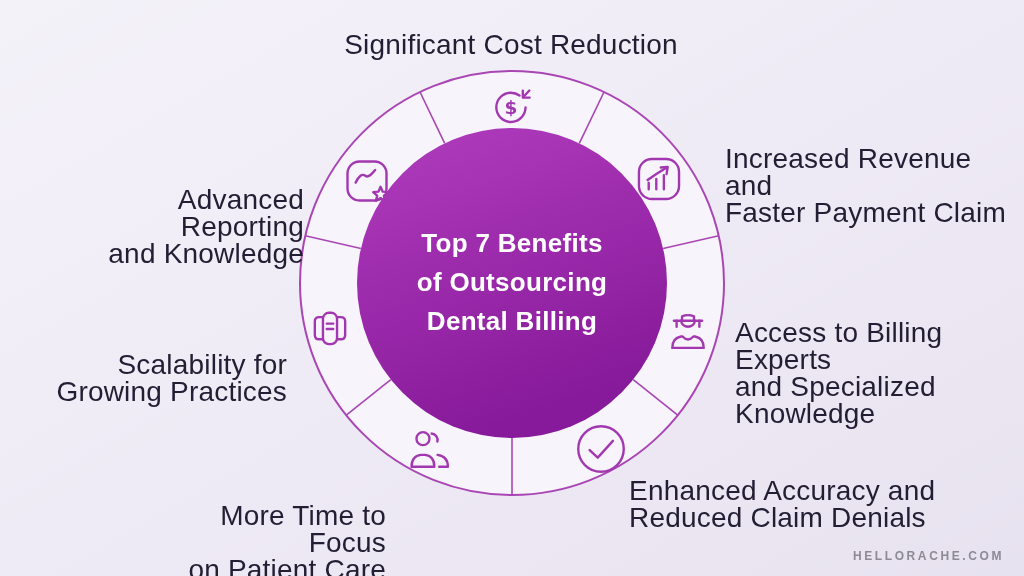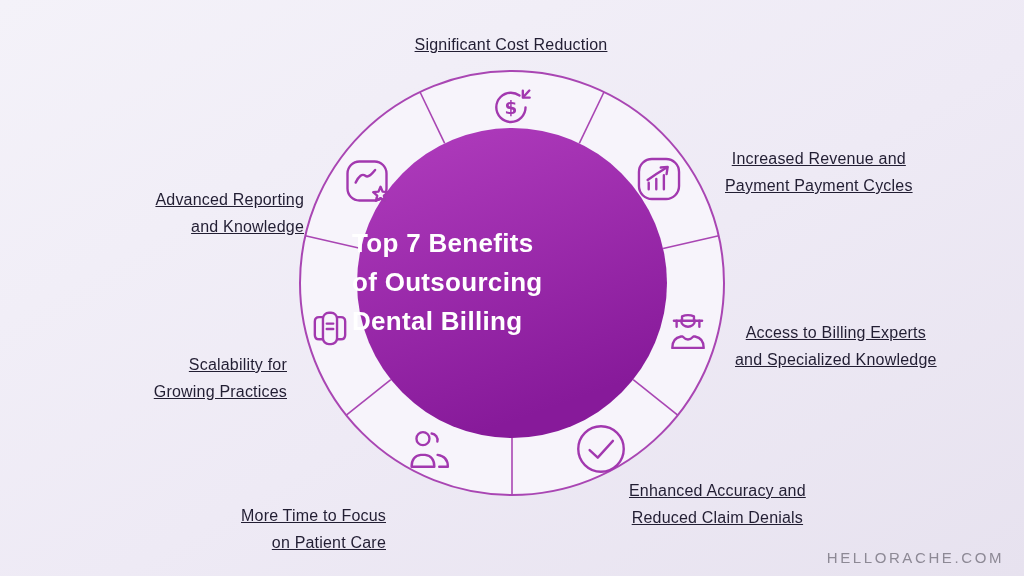--- a/index.html
+++ b/index.html
@@ -13,34 +13,34 @@
   .dividers line{stroke:var(--ring-stroke,#a946b3);stroke-width:1.6;}
   .stop1{stop-color:var(--circle-top,#b13dbe);}
   .stop2{stop-color:var(--circle-bottom,#871a9a);}
 
   .ic{position:absolute;width:52px;height:52px;}
   .ic .st{fill:none;stroke:var(--accent,#a238af);stroke-width:2.2;stroke-linecap:round;stroke-linejoin:round;}
   .ic text{fill:var(--accent,#a238af);stroke:none;font-family:"DejaVu Sans",sans-serif;font-size:17px;font-weight:bold;}
   .ic .starfill{fill:var(--ring-fill,#f7f4fb);stroke:var(--accent,#a238af);stroke-width:2.2;stroke-linejoin:round;}
 
   .label{
-    position:absolute;font-size:16px;line-height:27px;font-weight:500;
-    color:var(--label-text,#221e33);letter-spacing:.2px;text-decoration:underline;
+    position:absolute;font-size:28px;line-height:27px;font-weight:500;
+    color:var(--label-text,#221e33);letter-spacing:.2px;
   }
   .label span{display:block;}
-  .t-center{text-align:center;} .t-right{text-align:right;margin-top:40px;} .t-left{text-align:center;}
+  .t-center{text-align:center;} .t-right{text-align:right;margin-top:40px;} .t-left{text-align:left;}
 
   .title{
-    position:absolute;left:352px;top:224px;width:320px;
+    position:absolute;left:352px;top:224px;width:320px;text-align:center;
     color:#ffffff;font-size:26px;line-height:39px;font-weight:600;letter-spacing:.3px;
   }
   .title span{display:block;}
 
   .footer{
-    position:absolute;right:20px;top:549px;font-size:15px;font-weight:400;
+    position:absolute;right:20px;top:549px;font-size:12px;font-weight:700;
     letter-spacing:2.6px;color:var(--footer-text,#8d8995);
   }
 </style>
 </head>
 <body>
 
 <div class="stage">
 
   <svg class="wheel" width="1024" height="576" viewBox="0 0 1024 576">
     <defs>
@@ -115,21 +115,21 @@
     <span>of Outsourcing</span>
     <span>Dental Billing</span>
   </div>
 
   <div class="label t-center" style="left:261px;top:31px;width:500px">
     <span>Significant Cost Reduction</span>
   </div>
 
   <div class="label t-left" style="left:725px;top:145px">
     <span>Increased Revenue and</span>
-    <span>Payment Payment Cycles</span>
+    <span>Faster Payment Claim</span>
   </div>
 
   <div class="label t-left" style="left:735px;top:319px">
     <span>Access to Billing Experts</span>
     <span>and Specialized Knowledge</span>
   </div>
 
   <div class="label t-left" style="left:629px;top:477px">
     <span>Enhanced Accuracy and</span>
     <span>Reduced Claim Denials</span>

